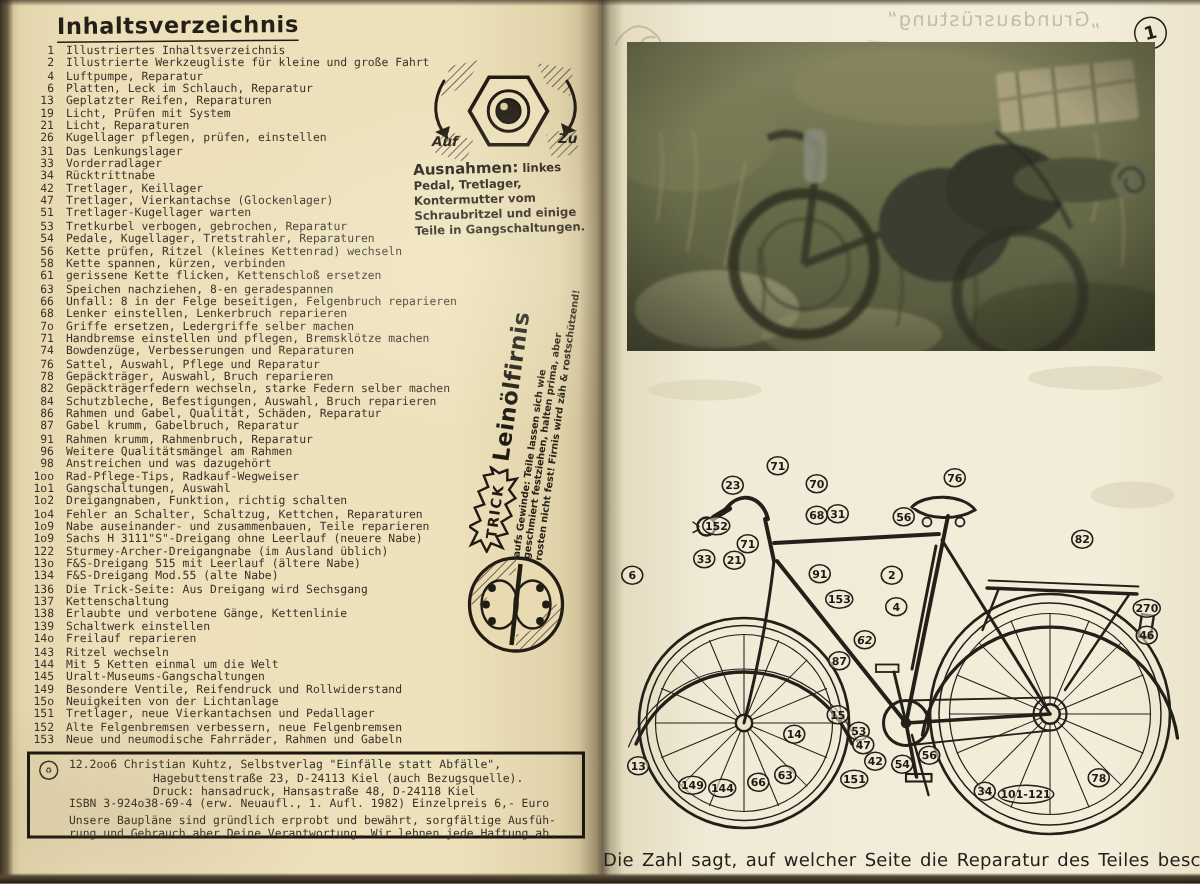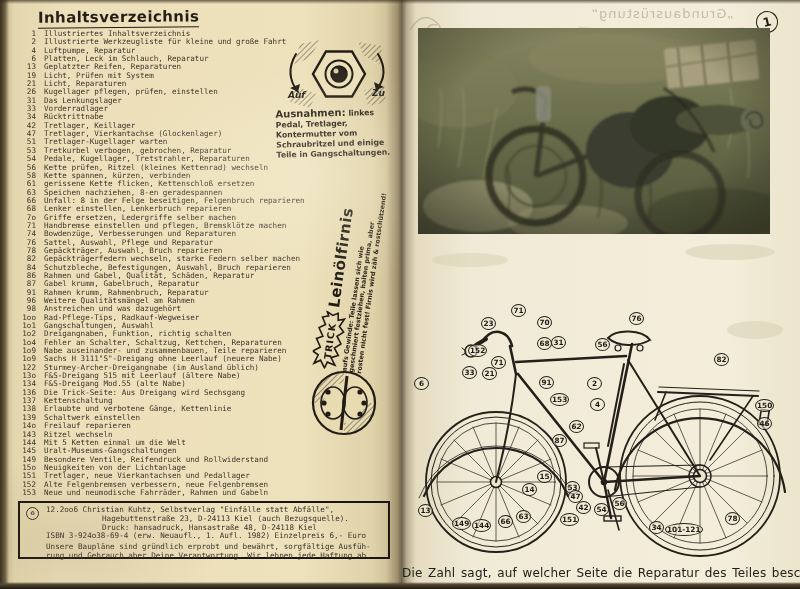--- a/index.html
+++ b/index.html
@@ -551,29 +551,29 @@
         <span class="dg-label" style="left: 179px; top: 79px;">2</span>
 
         <span class="dg-label" style="left: 306px; top: 55px;">82</span>
 
         <span class="dg-label" style="left: 142px; top: 95px;">153</span>
 
         <span class="dg-label" style="left: 182px; top: 100px;">4</span>
 
         <span class="dg-label" style="left: 6px; top: 79px;">6</span>
 
-        <span class="dg-label" style="left: 347px; top: 101px;">150</span>
+        <span class="dg-label" style="left: 347px; top: 101px;">270</span>
 
         <span class="dg-label" style="left: 349px; top: 119px;">46</span>
 
         <span class="dg-label" style="left: 161px; top: 122px; font-style: italic;">62</span>
 
         <span class="dg-label" style="left: 144px; top: 136px;">87</span>
 
-        <span class="dg-label" style="left: 129px; top: 172px;">15</span>
+        <span class="dg-label" style="left: 143px; top: 172px;">15</span>
 
         <span class="dg-label" style="left: 114px; top: 185px;">14</span>
 
         <span class="dg-label" style="left: 157px; top: 183px;">53</span>
 
         <span class="dg-label" style="left: 160px; top: 192px;">47</span>
 
         <span class="dg-label" style="left: 168px; top: 203px;">42</span>
 
         <span class="dg-label" style="left: 186px; top: 205px;">54</span>

